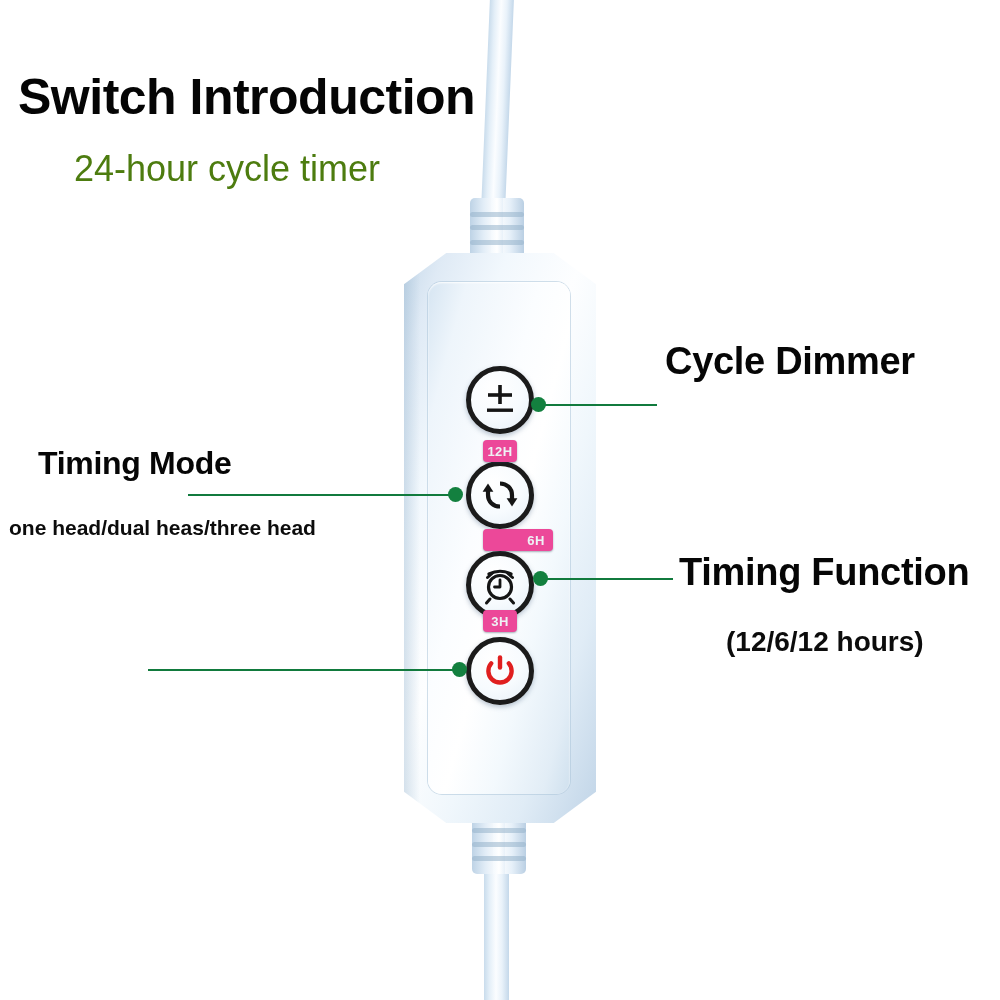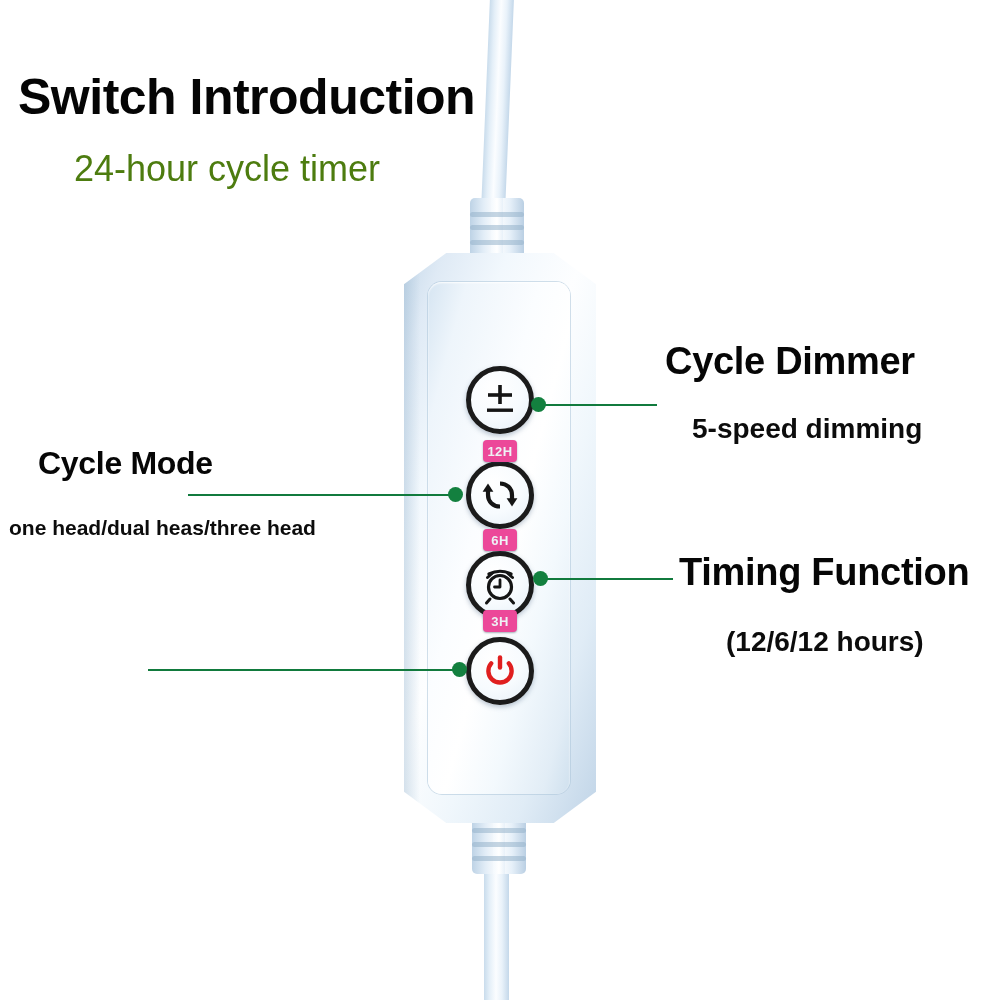--- a/index.html
+++ b/index.html
@@ -218,21 +218,21 @@
     font-size: 13px;
     font-weight: bold;
     letter-spacing: 0.4px;
     display: flex;
     align-items: center;
     justify-content: center;
     font-family: "Liberation Sans", sans-serif;
     box-shadow: 0 1px 2px rgba(40,60,80,0.4);
   }
   #badge-12h { left: 483px; top: 440px; }
-  #badge-6h  { left: 483px; top: 529px; }
+  #badge-6h  { left: 483px; top: 529px; padding-left: 36px; }
   #badge-3h  { left: 483px; top: 610px; }
 </style>
 </head>
 <body>
 
 <div id="stage">
 
   <div class="title">Switch Introduction</div>
   <div class="subtitle">24-hour cycle timer</div>
 
@@ -301,22 +301,21 @@
   <div class="leader-line" id="line-timing"></div>
   <div class="leader-dot" id="dot-timing"></div>
 
   <div class="leader-line" id="line-mode"></div>
   <div class="leader-dot" id="dot-mode"></div>
 
   <div class="leader-line" id="line-onoff"></div>
   <div class="leader-dot" id="dot-onoff"></div>
 
   <div class="callout-title" id="lbl-cycle-dimmer">Cycle Dimmer</div>
-  <div class="callout-sub" id="lbl-cycle-dimmer-sub">5-speed dimming</div>
 
   <div class="callout-title" id="lbl-timing">Timing Function</div>
   <div class="callout-sub" id="lbl-timing-sub">(12/6/12 hours)</div>
 
-  <div class="callout-title" id="lbl-switch-mode">Cycle Mode</div>
+  <div class="callout-title" id="lbl-switch-mode">Timing Mode</div>
   <div class="callout-sub" id="lbl-switch-mode-sub">one head/dual heas/three head</div>
 
 
 </div>
 
 </body></html>

